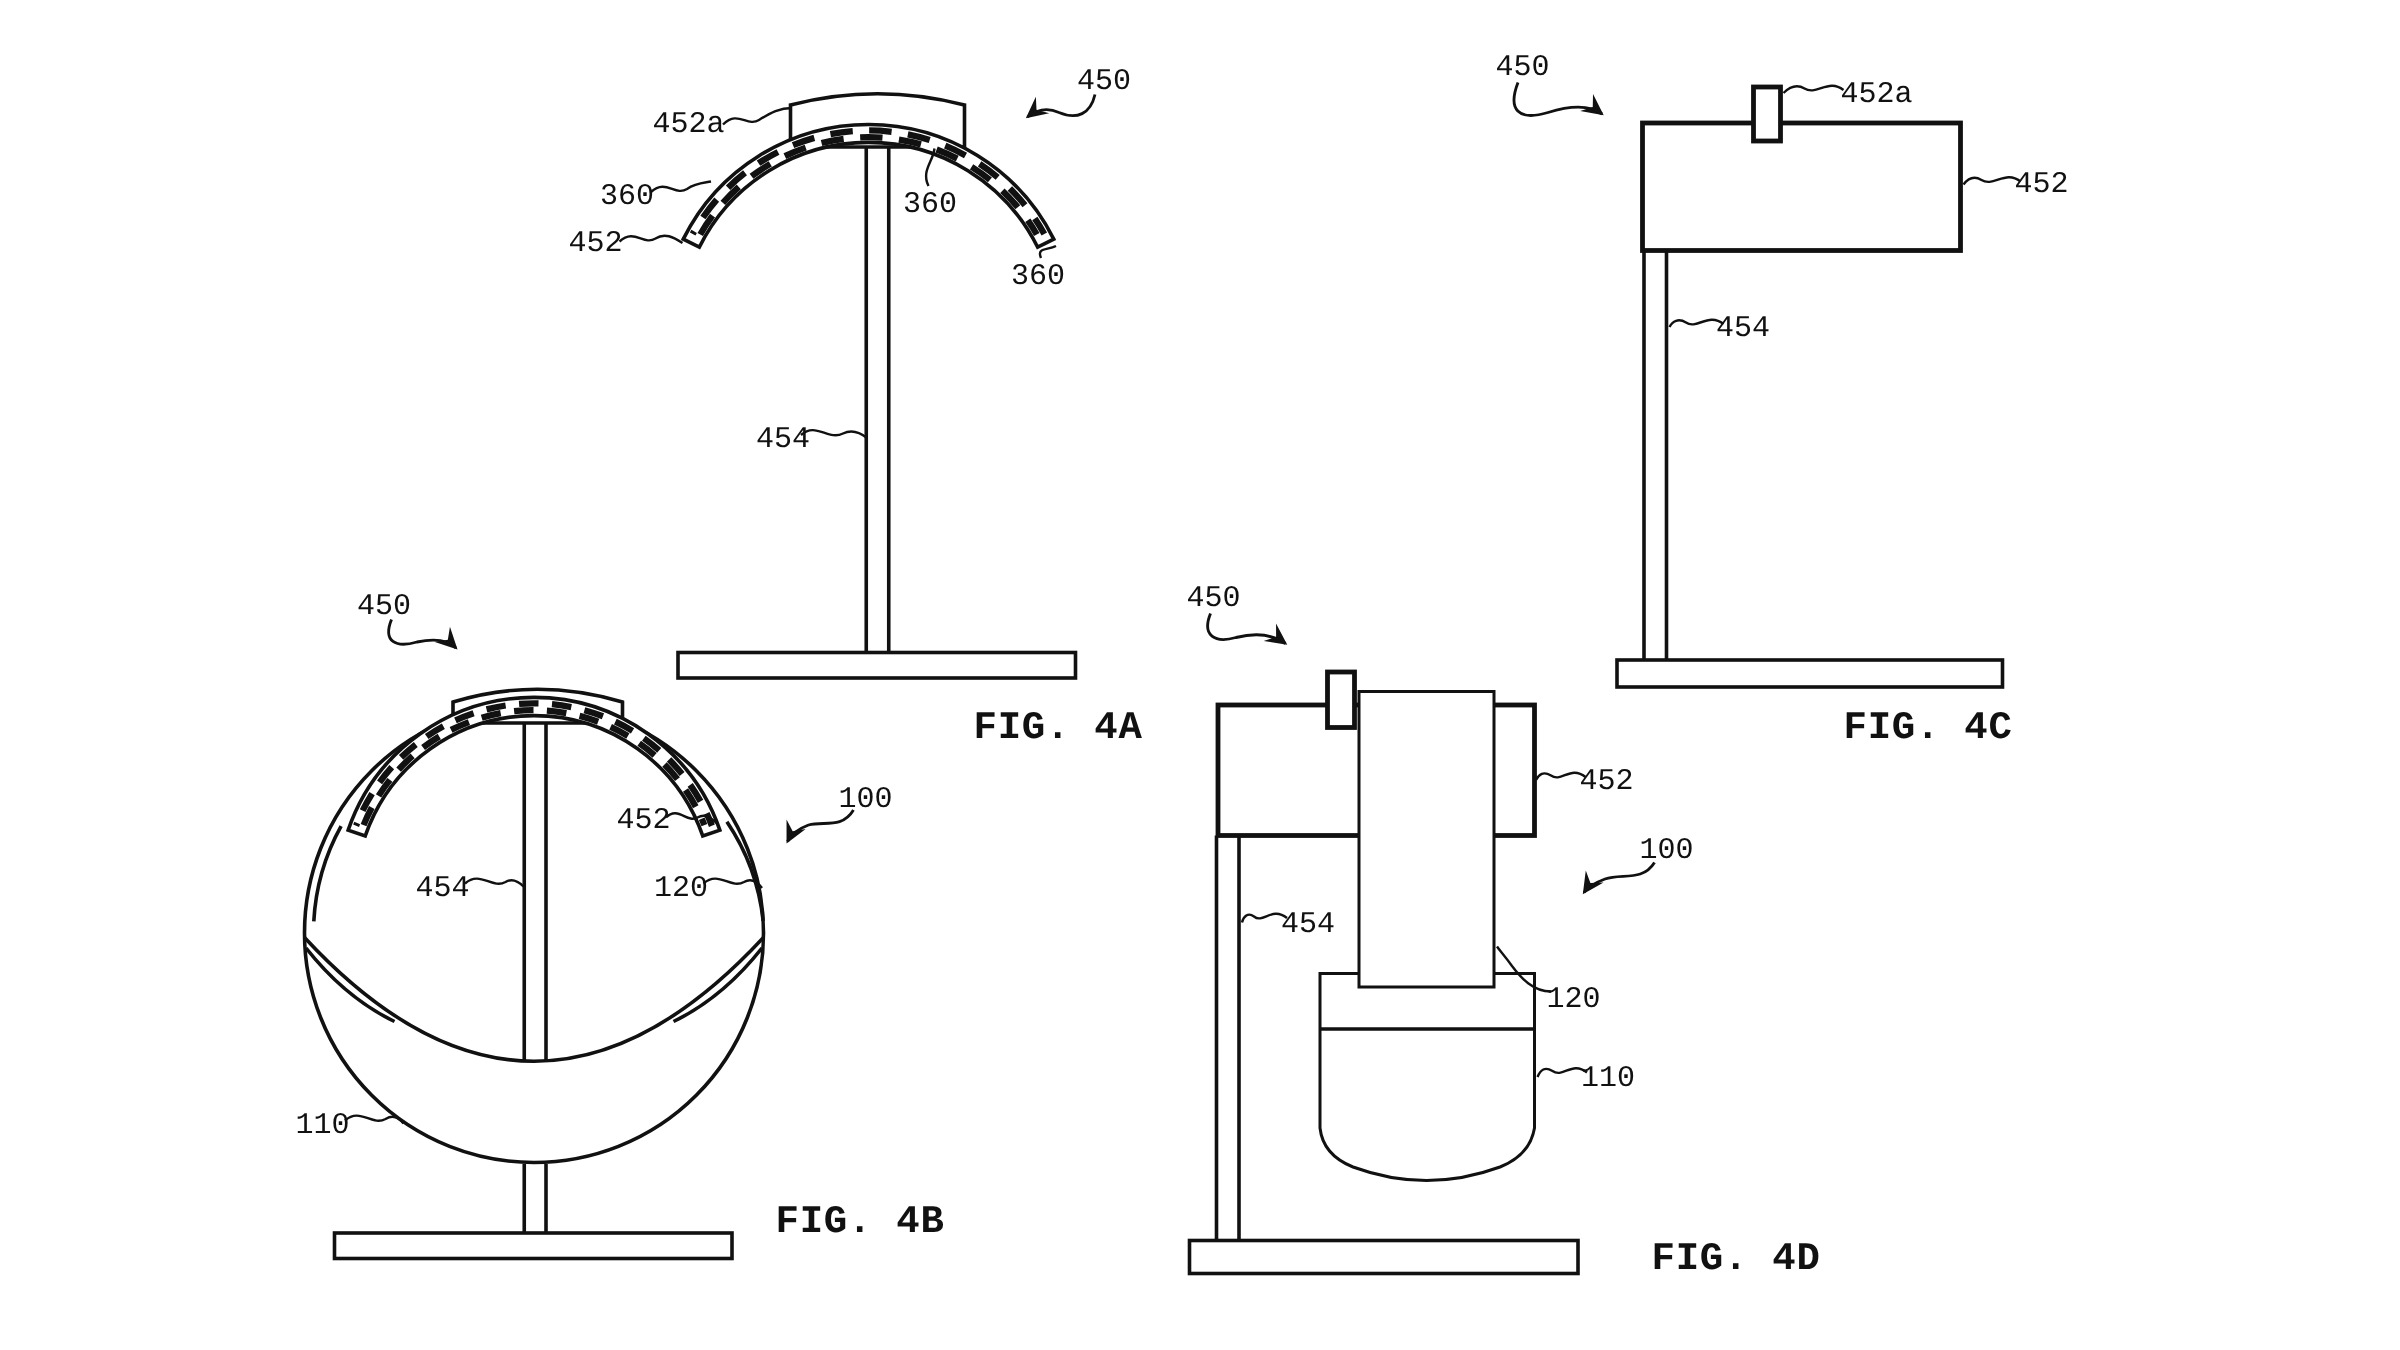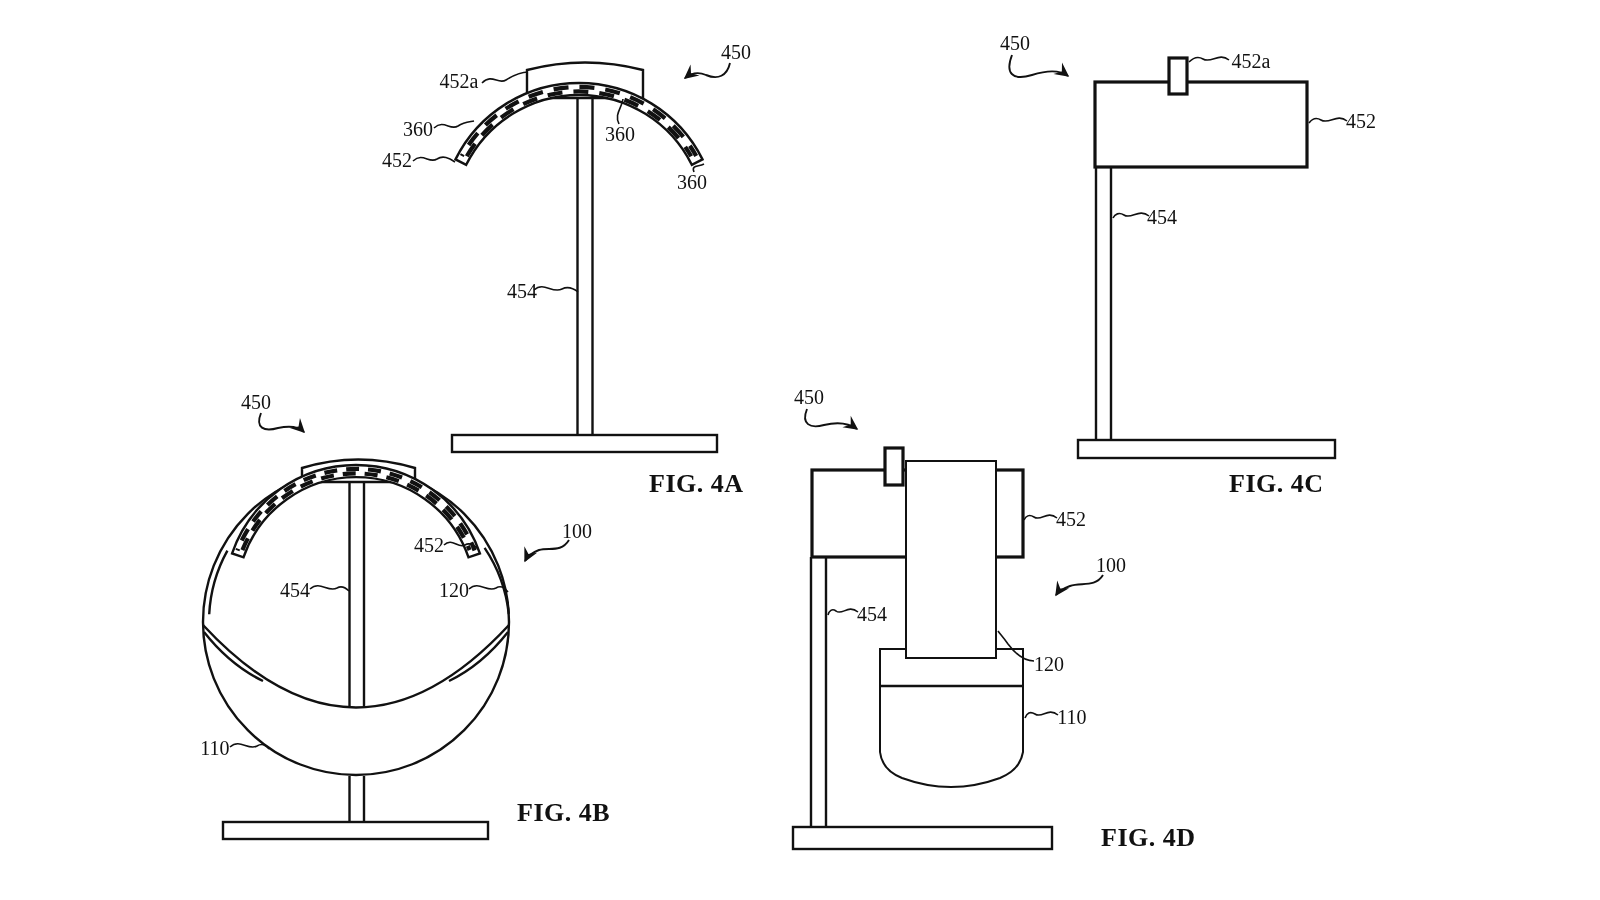--- a/index.html
+++ b/index.html
@@ -1,17 +1,17 @@
 <!DOCTYPE html>
 <html><head>
 <meta charset="utf-8">
 <style>
   html,body{margin:0;padding:0;background:#ffffff;}
   .sheet{position:relative;width:1600px;height:900px;background:#ffffff;overflow:hidden;
-         font-family:Liberation Serif, serif;}
+         font-family:Liberation Mono, monospace;}
   svg{display:block;}
   .outline{fill:#ffffff;stroke:#111111;stroke-width:2.4;stroke-linejoin:miter;}
   .thick{stroke-width:3.2;}
   .thin{stroke-width:2;}
   .bare{fill:none;stroke:#111111;stroke-width:2.4;}
   .leader{fill:none;stroke:#111111;stroke-width:1.6;}
   .arrowlead{fill:none;stroke:#111111;stroke-width:1.9;}
   .dashes{fill:none;stroke:#111111;stroke-width:4.2;}
   .ref{font-size:20px;font-weight:500;fill:#111111;}
   .figtitle{font-size:26px;font-weight:600;fill:#111111;letter-spacing:.5px;}

